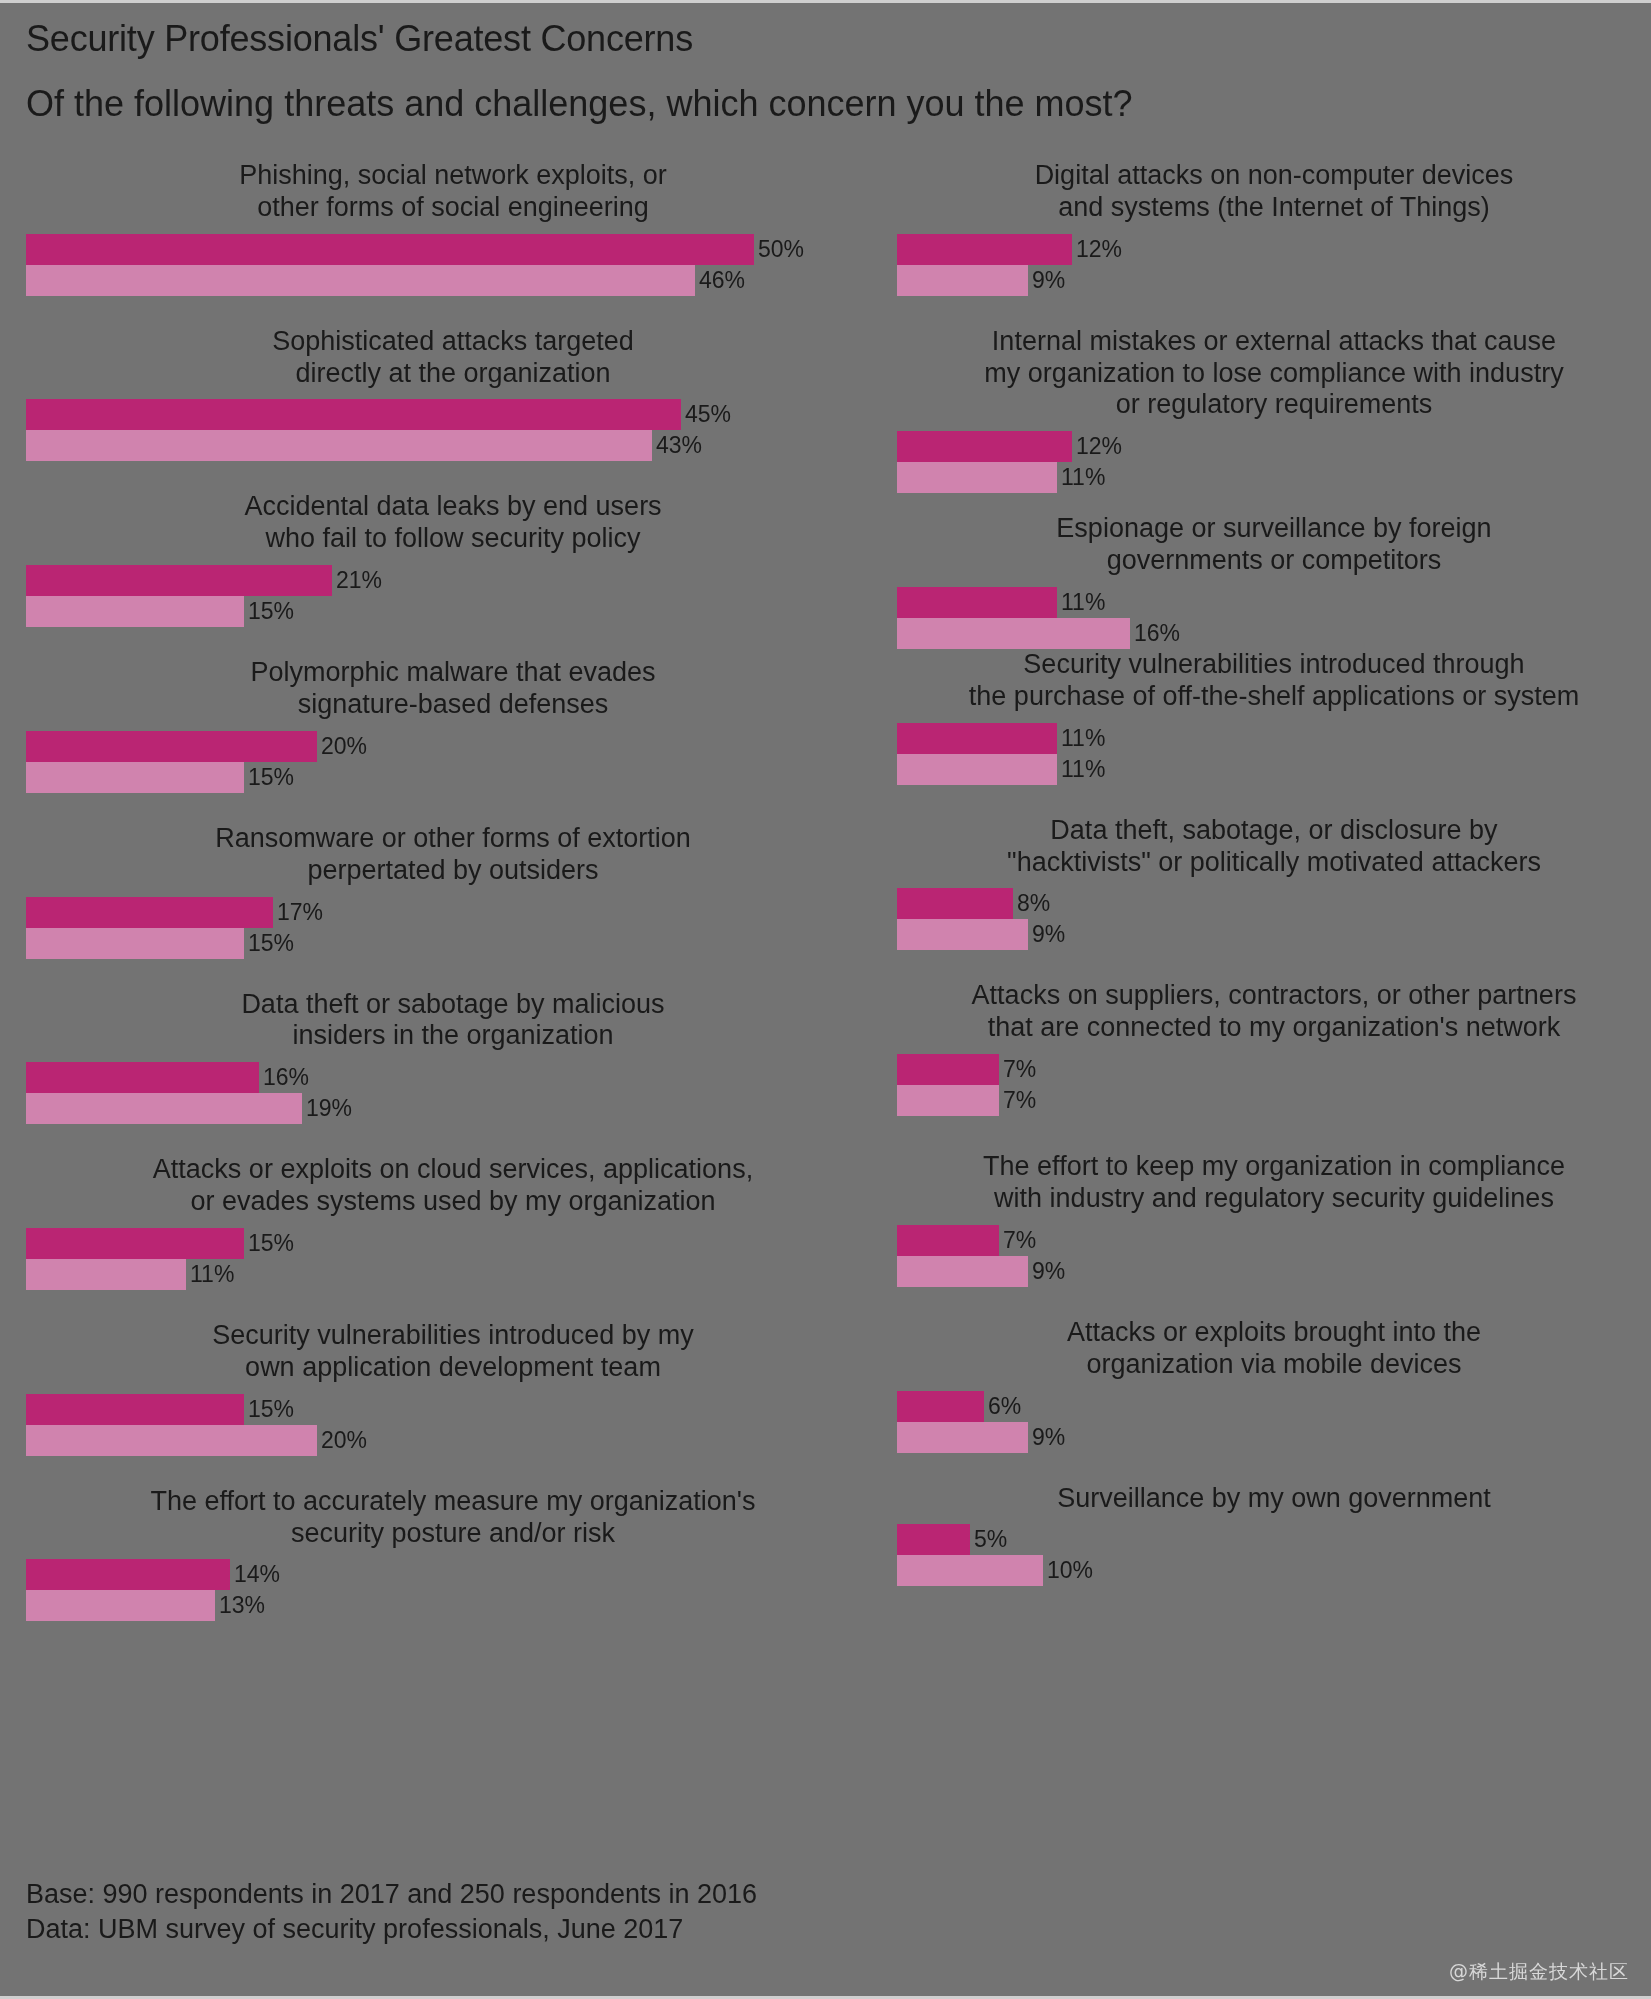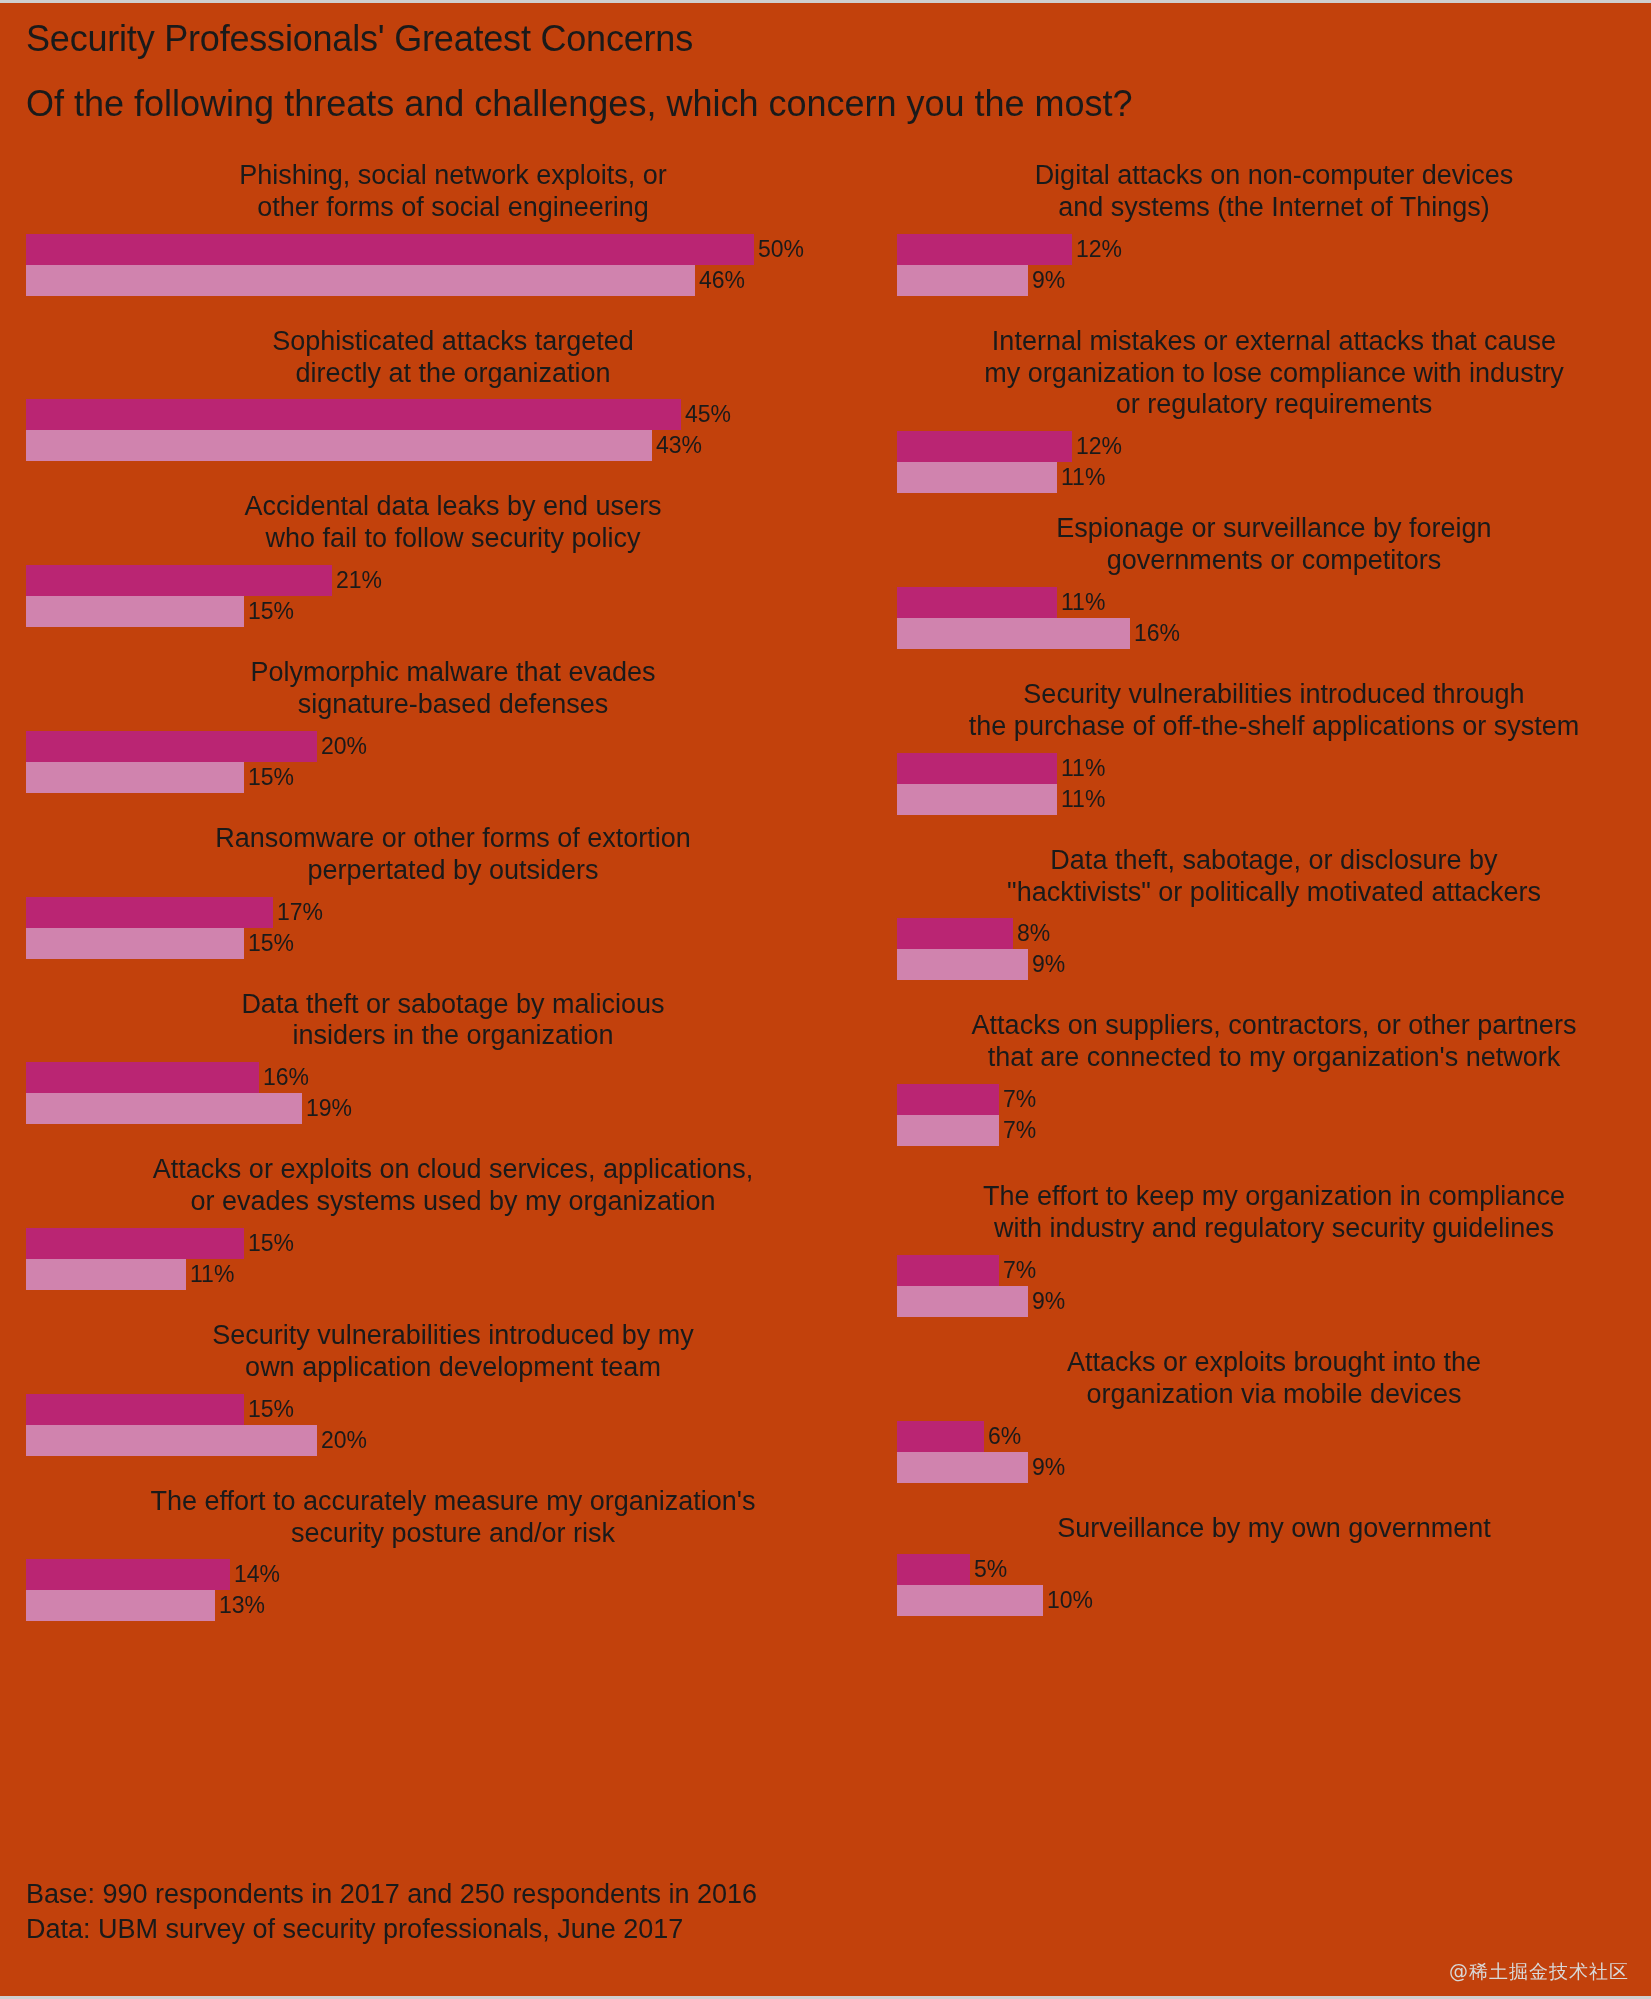--- a/index.html
+++ b/index.html
@@ -11,21 +11,21 @@
     width: 1651px;
     height: 1999px;
     font-family: "Liberation Sans", sans-serif;
     color: #1a1a1a;
     position: relative;
     overflow: hidden;
   }
   .sheet {
     position: absolute;
     inset: 0;
-    background: #c2410c;
+    background: #737373;
     padding: 8px;
     text-decoration: underline;
   }
   .top-rule {
     position: absolute;
     top: 0; left: 0; right: 0;
     height: 3px;
     background: #cfcfcf;
   }
   .bottom-rule {
@@ -285,21 +285,21 @@
             <div class="bar-row">
               <div class="bar bar-2017" style="width: 175px; background: rgb(186, 37, 115);"></div>
               <span class="bar-value">12%</span>
             </div>
             <div class="bar-row">
               <div class="bar bar-2016" style="width: 160px; background: rgb(208, 131, 174);"></div>
               <span class="bar-value">11%</span>
             </div>
           </div>
         </div>
-        <div class="item" style="margin-bottom: 30px;">
+        <div class="item" style="">
           <div class="item-label">Espionage or surveillance by foreign
 governments or competitors</div>
           <div class="bars">
             <div class="bar-row">
               <div class="bar bar-2017" style="width: 160px; background: rgb(186, 37, 115);"></div>
               <span class="bar-value">11%</span>
             </div>
             <div class="bar-row">
               <div class="bar bar-2016" style="width: 233px; background: rgb(208, 131, 174);"></div>
               <span class="bar-value">16%</span>

